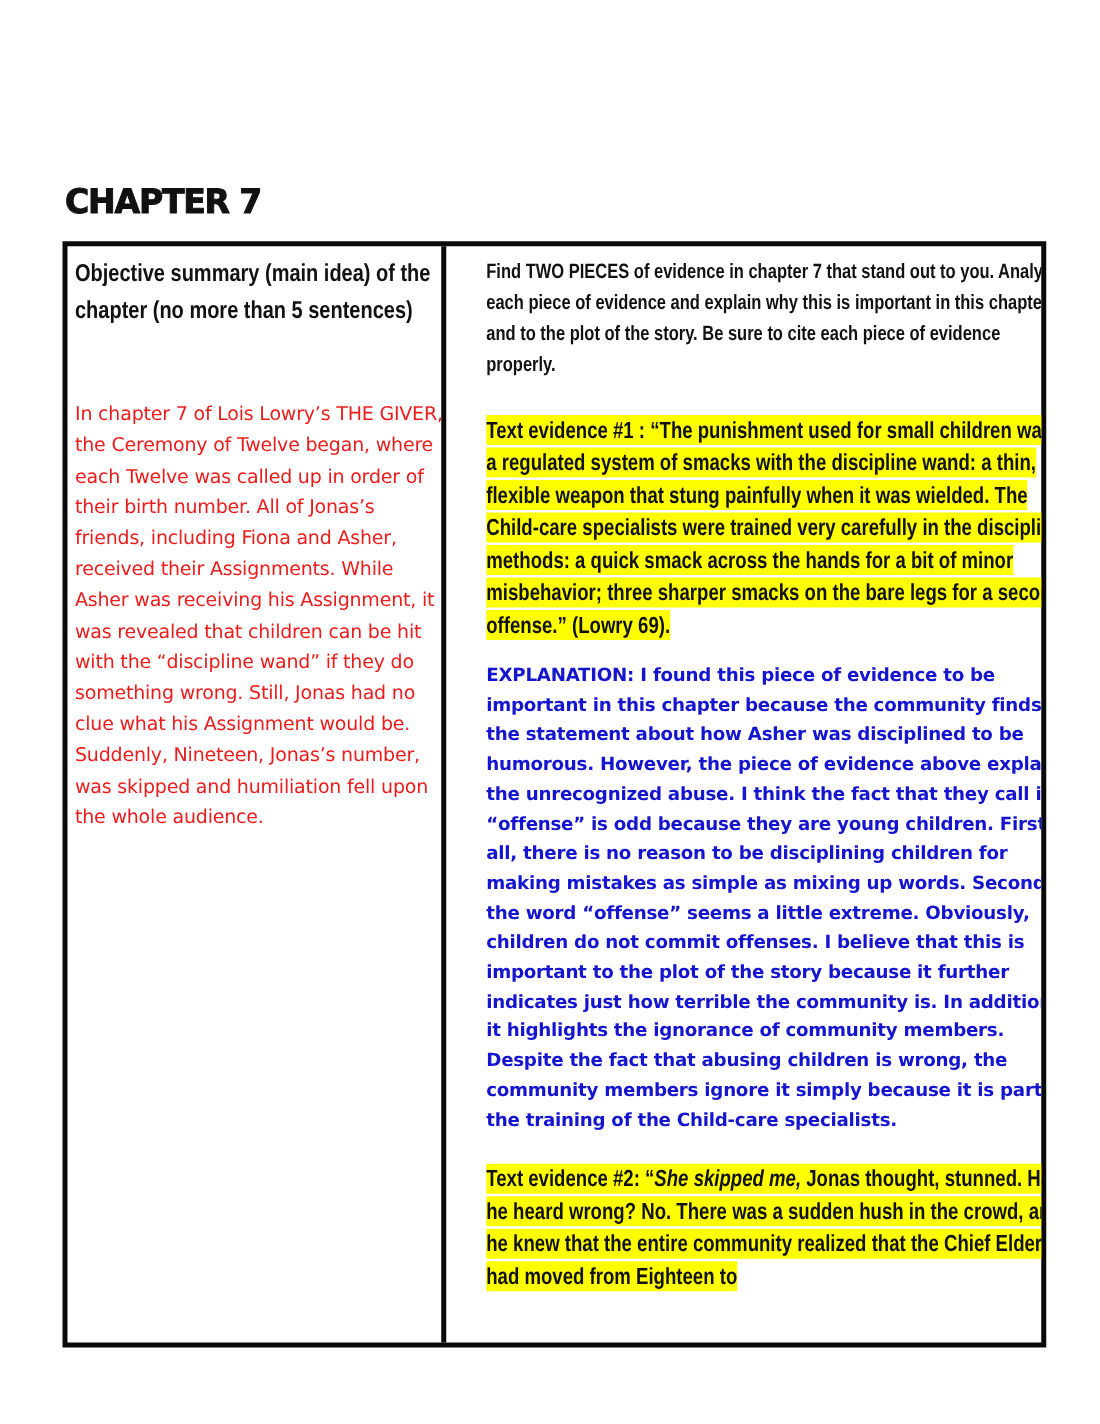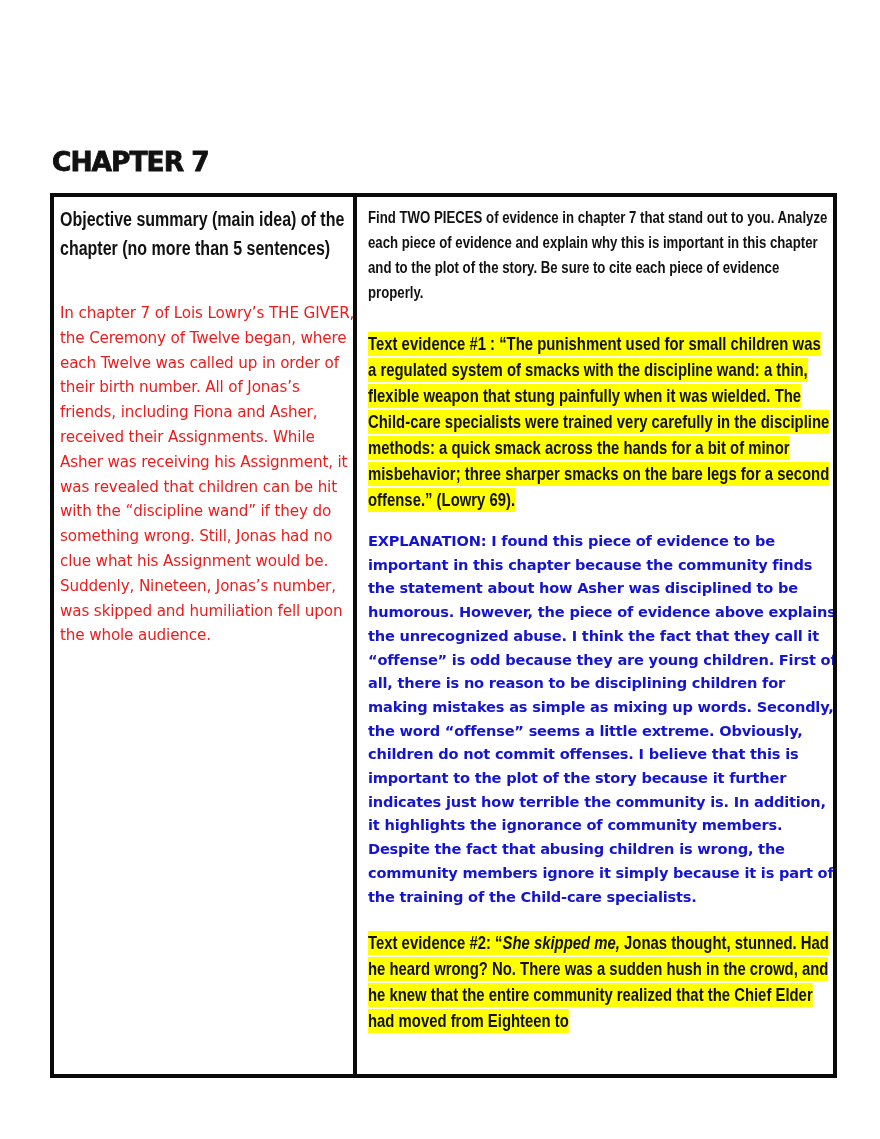--- a/index.html
+++ b/index.html
@@ -28,20 +28,21 @@
     -webkit-text-stroke: 0.8px #111;
   }
   .table {
     position: absolute;
     left: 50px;
     top: 193px;
     width: 779px;
     height: 877px;
     border: 4px solid #0a0a0a;
     display: flex;
+    gap: 21px;
   }
   .col-left {
     width: 303px;
     border-right: 4px solid #0a0a0a;
     padding: 8px 4px 0 6px;
     box-sizing: border-box;
     height: 100%;
     overflow: hidden;
   }
   .col-right {
@@ -58,21 +59,21 @@
   }
   .left-heading {
     font-size: 19.5px;
     line-height: 29px;
     margin: 0;
     transform: scaleX(0.82);
     transform-origin: left top;
     width: 360px;
   }
   .left-body {
-    margin-top: 38px;
+    margin-top: 56px;
     font-family: "DejaVu Sans", sans-serif;
     font-size: 15.2px;
     line-height: 24.8px;
     color: #ec1c1c;
     font-weight: normal;
     letter-spacing: -0.15px;
     width: 300px;
   }
   .right-heading {
     font-size: 16.5px;

